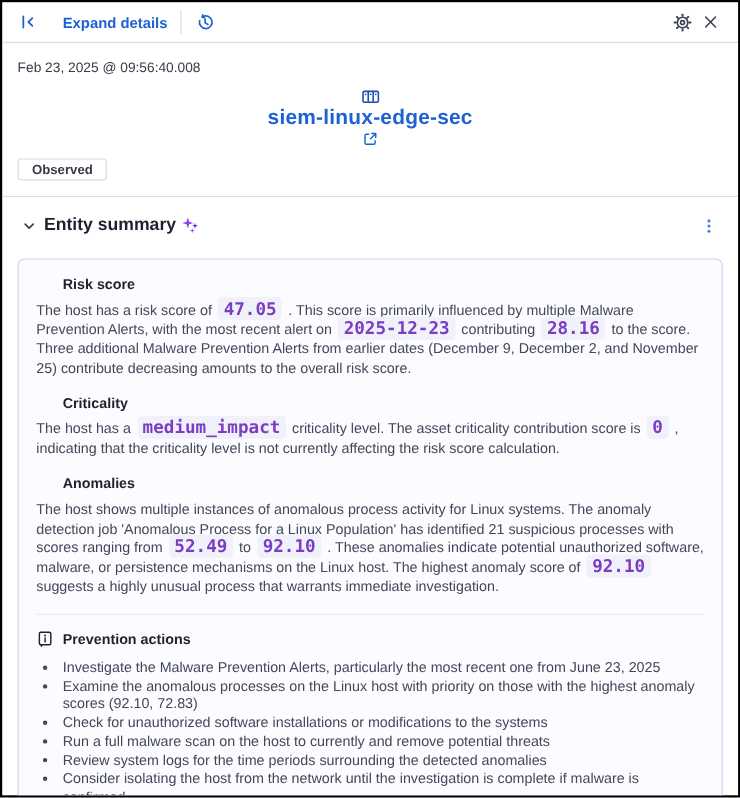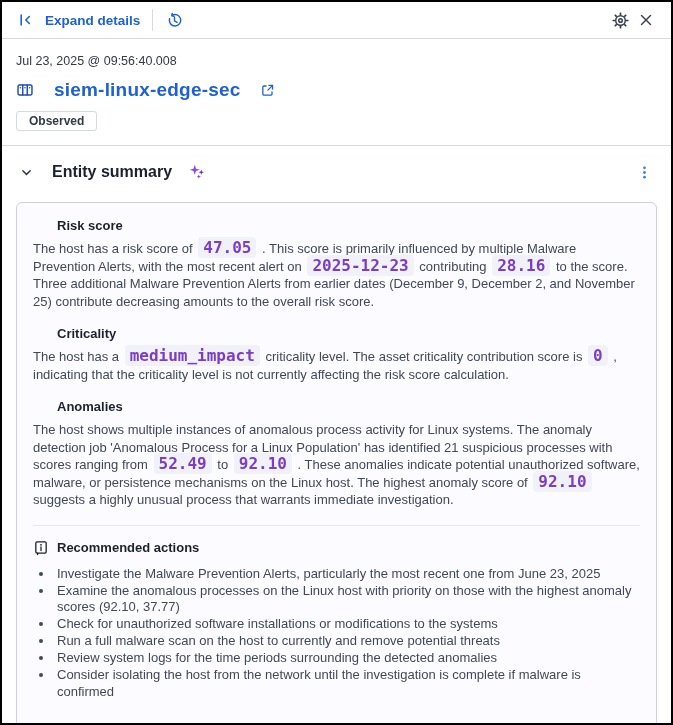--- a/index.html
+++ b/index.html
@@ -29,37 +29,37 @@
     padding:0 12px 0 10px;
     border-bottom:1px solid var(--divider);
   }
   .icon-btn{
     background:none;border:none;cursor:pointer;
     display:inline-flex;align-items:center;justify-content:center;
     width:26px;height:26px;border-radius:4px;padding:0;
   }
   .expand-btn{
     background:none;border:none;cursor:pointer;
-    display:inline-flex;align-items:center;gap:11px;
+    display:inline-flex;align-items:center;gap:23px;
     color:var(--accent);font-weight:700;font-size:13.5px;
     font-family:inherit;padding:4px 6px;border-radius:4px;
   }
   .vdivider{width:1px;height:22px;background:var(--divider);margin:0 8px 0 6px;}
   .spacer{flex:1;}
   .content{padding:0 14px;}
   .timestamp{margin-top:15px;font-size:12.5px;color:var(--dark);}
-  .host-row{margin-top:11px;display:flex;align-items:center;gap:20px;}
+  .host-row{margin-top:11px;display:flex;align-items:center;gap:0;flex-direction:column;}
   .host-name{font-size:19px;font-weight:700;color:var(--accent);letter-spacing:.2px;cursor:pointer;}
   .badge{
     display:inline-block;margin-top:10px;
     border:1px solid var(--divider);border-radius:3px;background:#fff;
     padding:2px 12px;font-size:12px;font-weight:600;color:var(--dark);
   }
   .full-hr{border:none;border-top:1px solid var(--divider);margin:14px -14px 0 -14px;}
-  .section-header{margin-top:13px;display:flex;align-items:center;gap:16px;}
+  .section-header{margin-top:13px;display:flex;align-items:center;gap:4px;}
   .section-title{font-size:16px;font-weight:700;color:var(--heading);}
   .summary-box{
     margin-top:17px;
     border:1px solid var(--box-border);
     border-radius:6px;
     background:var(--box-bg);
     padding:15px 16px 14px 16px;
   }
   .sec-heading{font-size:13px;font-weight:700;color:var(--heading);margin:16px 0 7px 0;padding-left:24px;}
   .sec-heading.first{margin-top:0;}
@@ -128,21 +128,21 @@
       <svg width="16" height="16" viewBox="0 0 16 16" stroke="#39404f" stroke-width="1.4" stroke-linecap="round">
         <path d="M3.5 3.5 12.5 12.5"></path>
           <path d="M12.5 3.5 3.5 12.5"></path>
       </svg>
     </span>
   </button>
 </div>
 
 <div class="content">
 
-  <div class="timestamp">Jul 23, 2025 @ 09:56:40.008</div>
+  <div class="timestamp">Feb 23, 2025 @ 09:56:40.008</div>
 
   <div class="host-row">
     <span>
       <svg width="18" height="18" viewBox="0 0 16 16" fill="none" stroke="#1d4fb8" stroke-width="1.3" stroke-linecap="round">
         <rect x="1.8" y="3.6" width="12.4" height="8.8" rx="1.2"></rect>
         <path d="M6 3.6v8.8"></path>
           <path d="M10 3.6v8.8"></path>
         <circle cx="3.9" cy="6" r="0.7" fill="#1d4fb8" stroke="none"></circle>
         <circle cx="8" cy="6" r="0.7" fill="#1d4fb8" stroke="none"></circle>
         <circle cx="12.1" cy="6" r="0.7" fill="#1d4fb8" stroke="none"></circle>
@@ -206,26 +206,26 @@
 
     <div class="rec-header">
       <span>
         <svg width="16" height="16" viewBox="0 0 16 16" fill="none" stroke="#1c212e" stroke-width="1.3" stroke-linecap="round" stroke-linejoin="round">
           <rect x="2.8" y="1.8" width="10.4" height="11.4" rx="1.4"></rect>
           <circle cx="8" cy="4.8" r="0.9" fill="#1c212e" stroke="none"></circle>
           <path d="M8 7v3.6"></path>
           <path d="M4.6 13.2v1.4"></path>
         </svg>
       </span>
-      <span class="rec-title">Recommended actions</span>
+      <span class="rec-title">Prevention actions</span>
     </div>
 
     <ul class="rec-list">
         <li>Investigate the Malware Prevention Alerts, particularly the most recent one from June 23, 2025</li>
-        <li>Examine the anomalous processes on the Linux host with priority on those with the highest anomaly scores (92.10, 37.77)</li>
+        <li>Examine the anomalous processes on the Linux host with priority on those with the highest anomaly scores (92.10, 72.83)</li>
         <li>Check for unauthorized software installations or modifications to the systems</li>
         <li>Run a full malware scan on the host to currently and remove potential threats</li>
         <li>Review system logs for the time periods surrounding the detected anomalies</li>
         <li>Consider isolating the host from the network until the investigation is complete if malware is confirmed</li>
       </ul>
 
     <div class="box-footer">
 
       <div class="spacer"></div>
       <div class="footer-icons">

